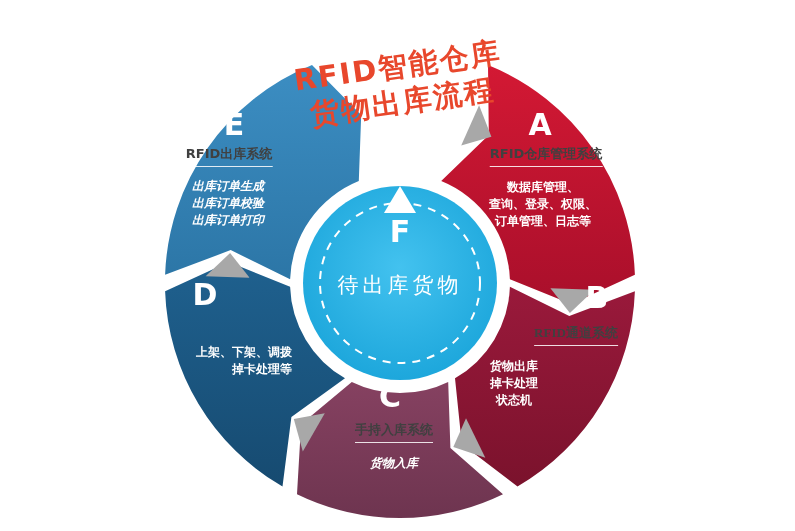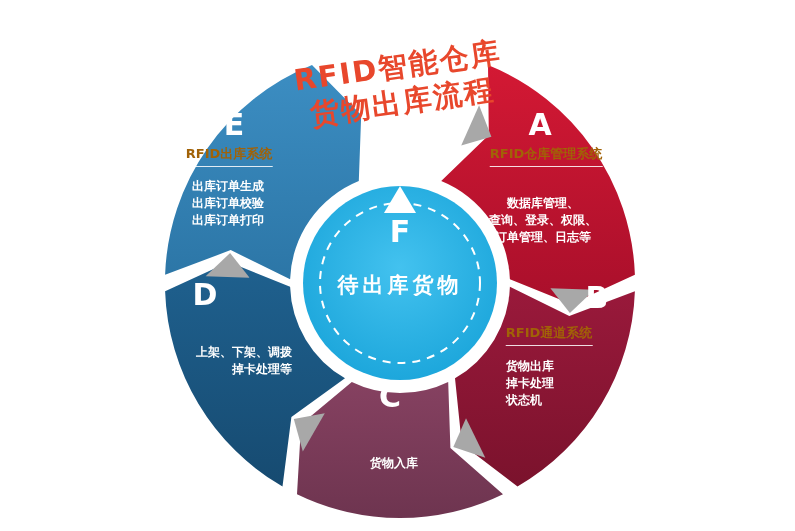--- a/index.html
+++ b/index.html
@@ -36,56 +36,56 @@
   .pos-letter-a{left:540px;top:124px;}
   .pos-letter-b{left:597px;top:297px;}
   .pos-letter-c{left:390px;top:396px;}
   .pos-letter-d{left:205px;top:294px;}
   .pos-letter-e{left:234px;top:124px;}
   .pos-letter-f{left:400px;top:231px;}
 
   .segname{
     position:absolute;
     transform:translate(-50%,-50%);
-    color:#a16207;
+    color:#404040;
     font-size:13px;
     font-weight:bold;
     white-space:nowrap;
     z-index:4;
     padding-bottom:3px;
     border-bottom:1px solid rgba(255,255,255,.85);
   }
   .pos-name-a{left:546px;top:156px;}
-  .pos-name-b{left:549px;top:335px;}
+  .pos-name-b{left:576px;top:335px;font-family:Liberation Serif, serif;}
   .pos-name-c{left:394px;top:432px;}
   .pos-name-d{left:237px;top:323px;}
   .pos-name-e{left:229px;top:156px;}
 
   .segdetails{
     position:absolute;
     color:#ffffff;
     font-size:12px;
     font-weight:600;
     line-height:17px;
     white-space:pre-line;
     z-index:4;
   }
-  .pos-details-a{left:543px;top:179px;transform:translateX(-50%);text-align:center;margin-top:16px;}
-  .pos-details-b{left:506px;top:358px;text-align:left;}
-  .pos-details-c{left:394px;top:455px;transform:translateX(-50%);text-align:center;}
+  .pos-details-a{left:543px;top:179px;transform:translateX(-50%);text-align:center;}
+  .pos-details-b{left:490px;top:358px;text-align:center;}
+  .pos-details-c{left:394px;top:455px;transform:translateX(-50%);text-align:center;font-style:italic;}
   .pos-details-d{left:196px;top:344px;text-align:right;}
-  .pos-details-e{left:228px;top:178px;transform:translateX(-50%);text-align:center;}
+  .pos-details-e{left:228px;top:178px;transform:translateX(-50%);text-align:center;font-style:italic;}
 
   .center-label{
     position:absolute;
     left:400px;top:285px;
     transform:translate(-50%,-50%);
     color:#ffffff;
     font-size:21px;
-    font-weight:bold;
+    font-weight:normal;
     letter-spacing:4px;
     white-space:nowrap;
     z-index:4;
   }
 </style>
 </head>
 <body>
 
 <div class="stage">
 
@@ -144,20 +144,21 @@
 
   <div class="letter pos-letter-a">A</div>
   <div class="letter pos-letter-b">B</div>
   <div class="letter pos-letter-c">C</div>
   <div class="letter pos-letter-d">D</div>
   <div class="letter pos-letter-e">E</div>
   <div class="letter pos-letter-f">F</div>
 
   <div class="segname pos-name-a">RFID仓库管理系统</div>
   <div class="segname pos-name-b">RFID通道系统</div>
+  <div class="segname pos-name-c">手持入库系统</div>
   <div class="segname pos-name-e">RFID出库系统</div>
 
   <div class="segdetails pos-details-a">数据库管理、
 查询、登录、权限、
 订单管理、日志等</div>
   <div class="segdetails pos-details-b">货物出库
 掉卡处理
 状态机</div>
   <div class="segdetails pos-details-c">货物入库</div>
   <div class="segdetails pos-details-d">上架、下架、调拨

